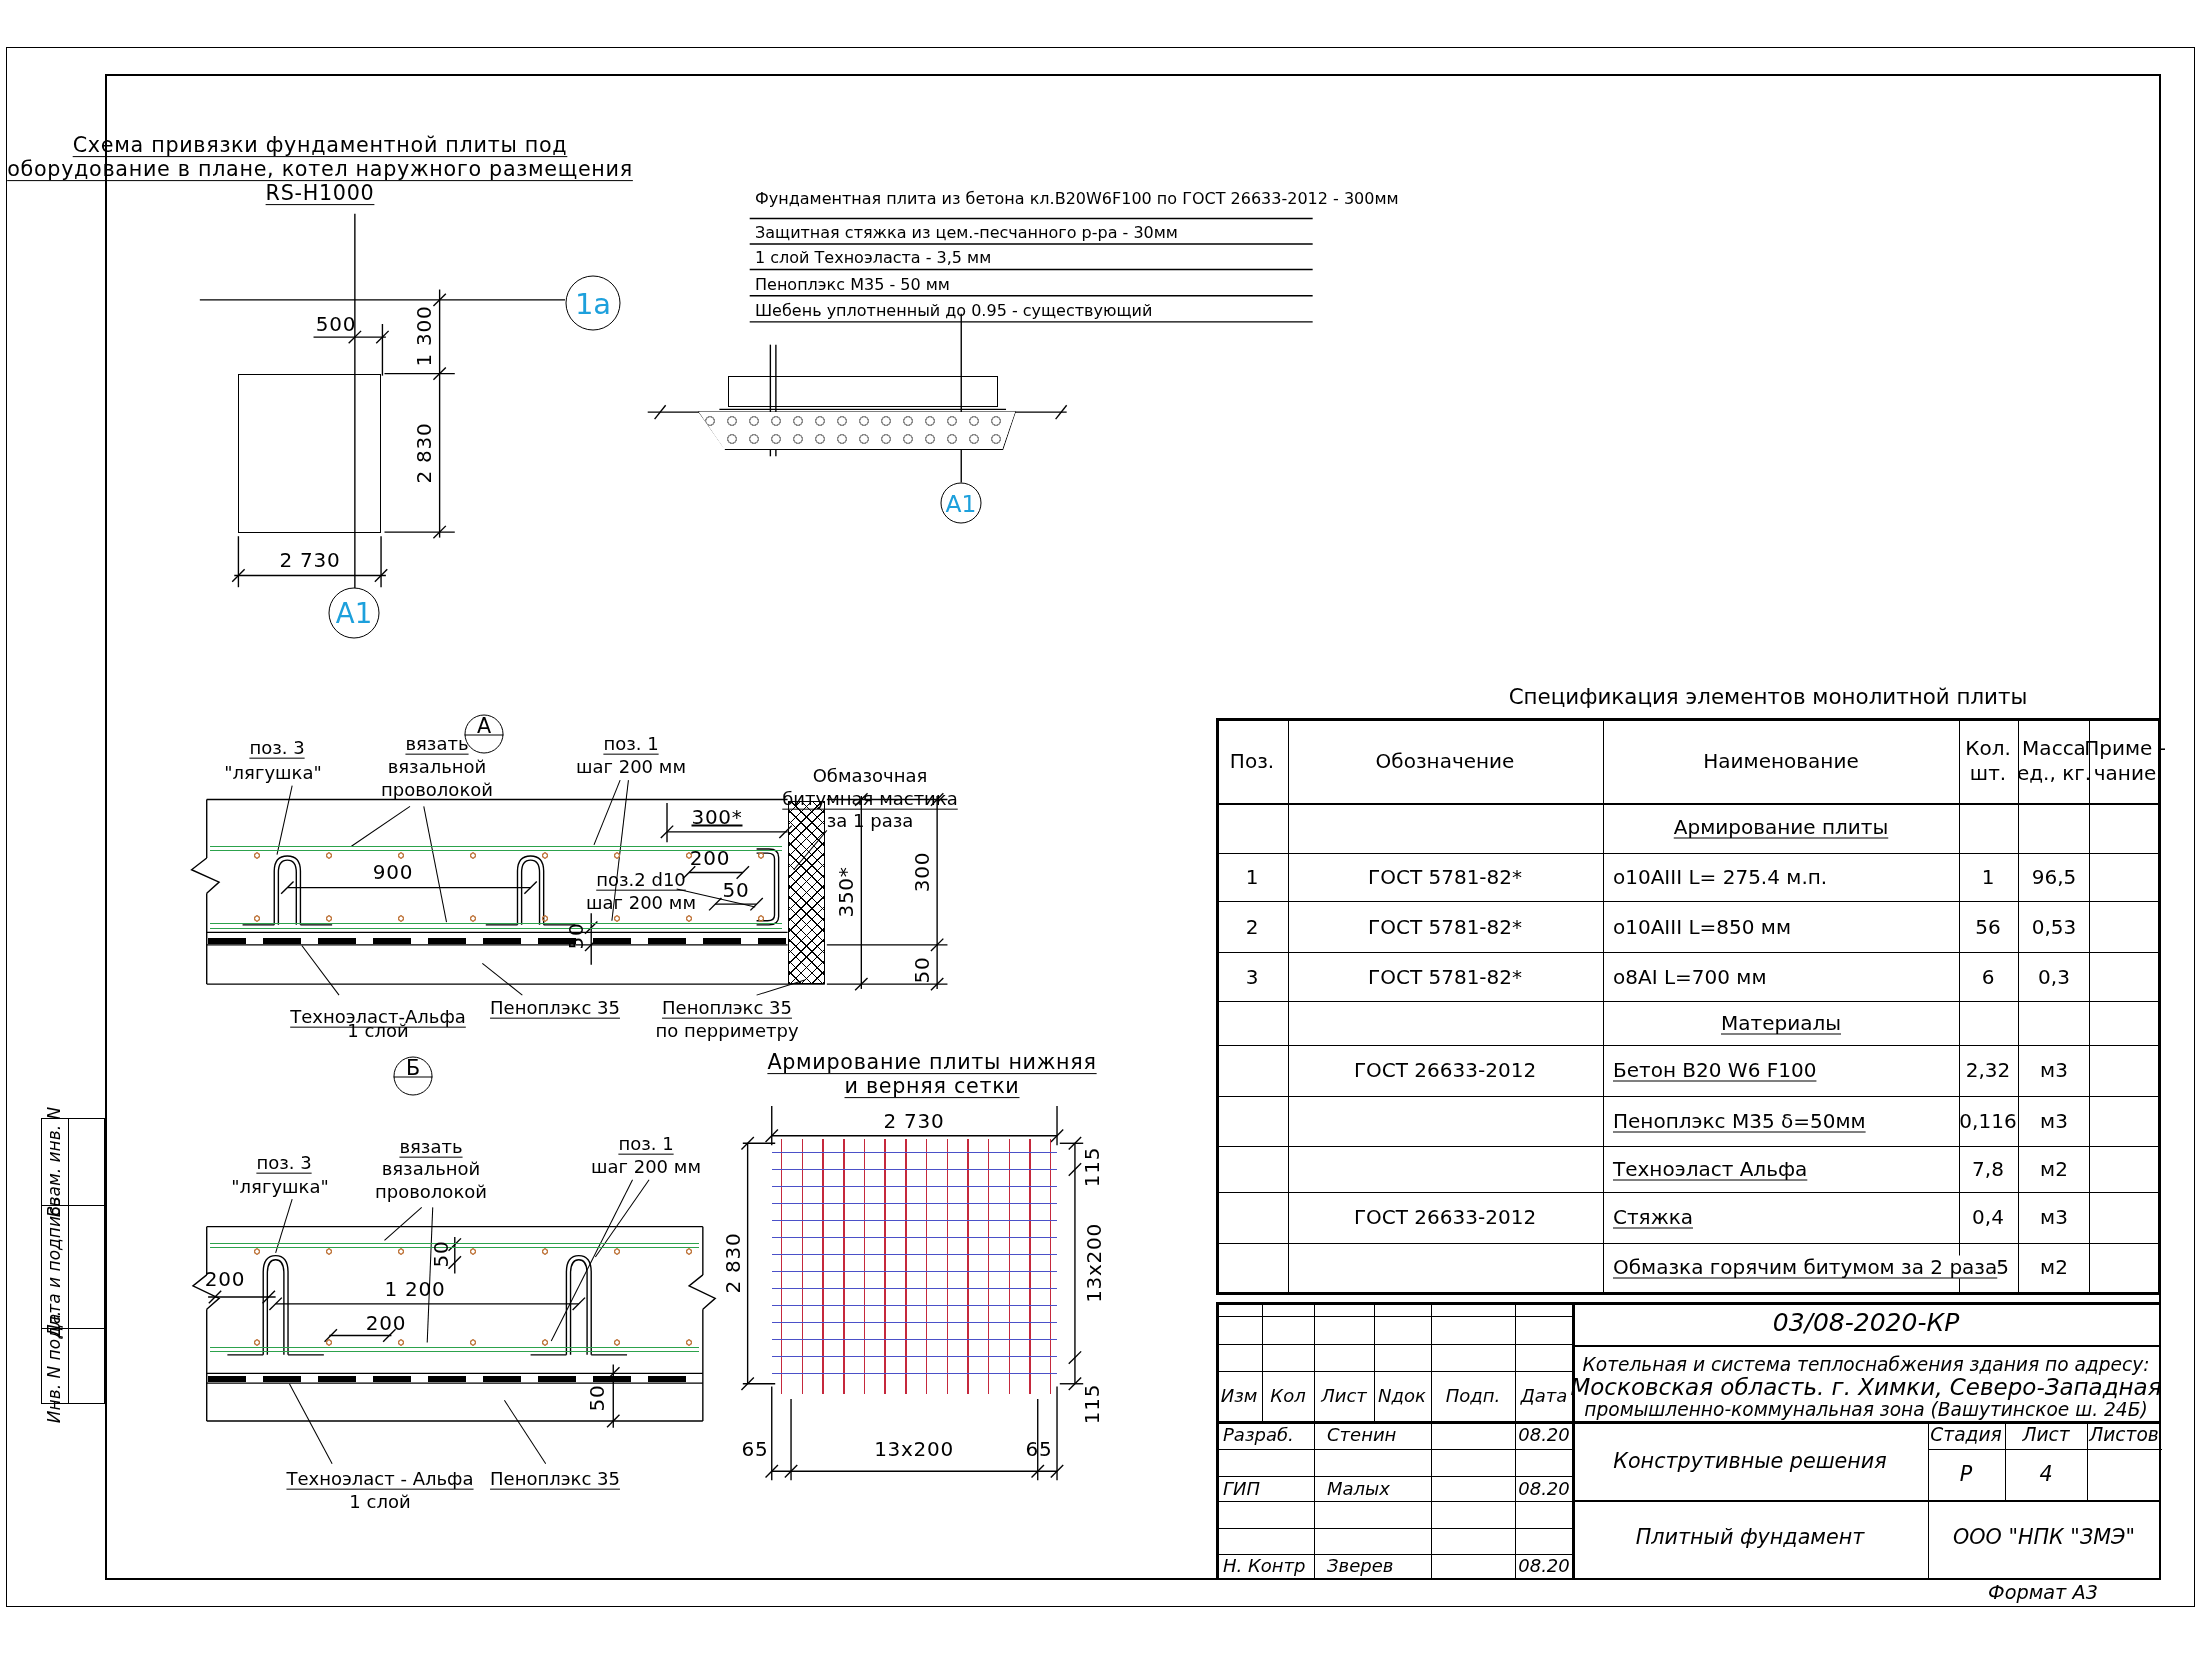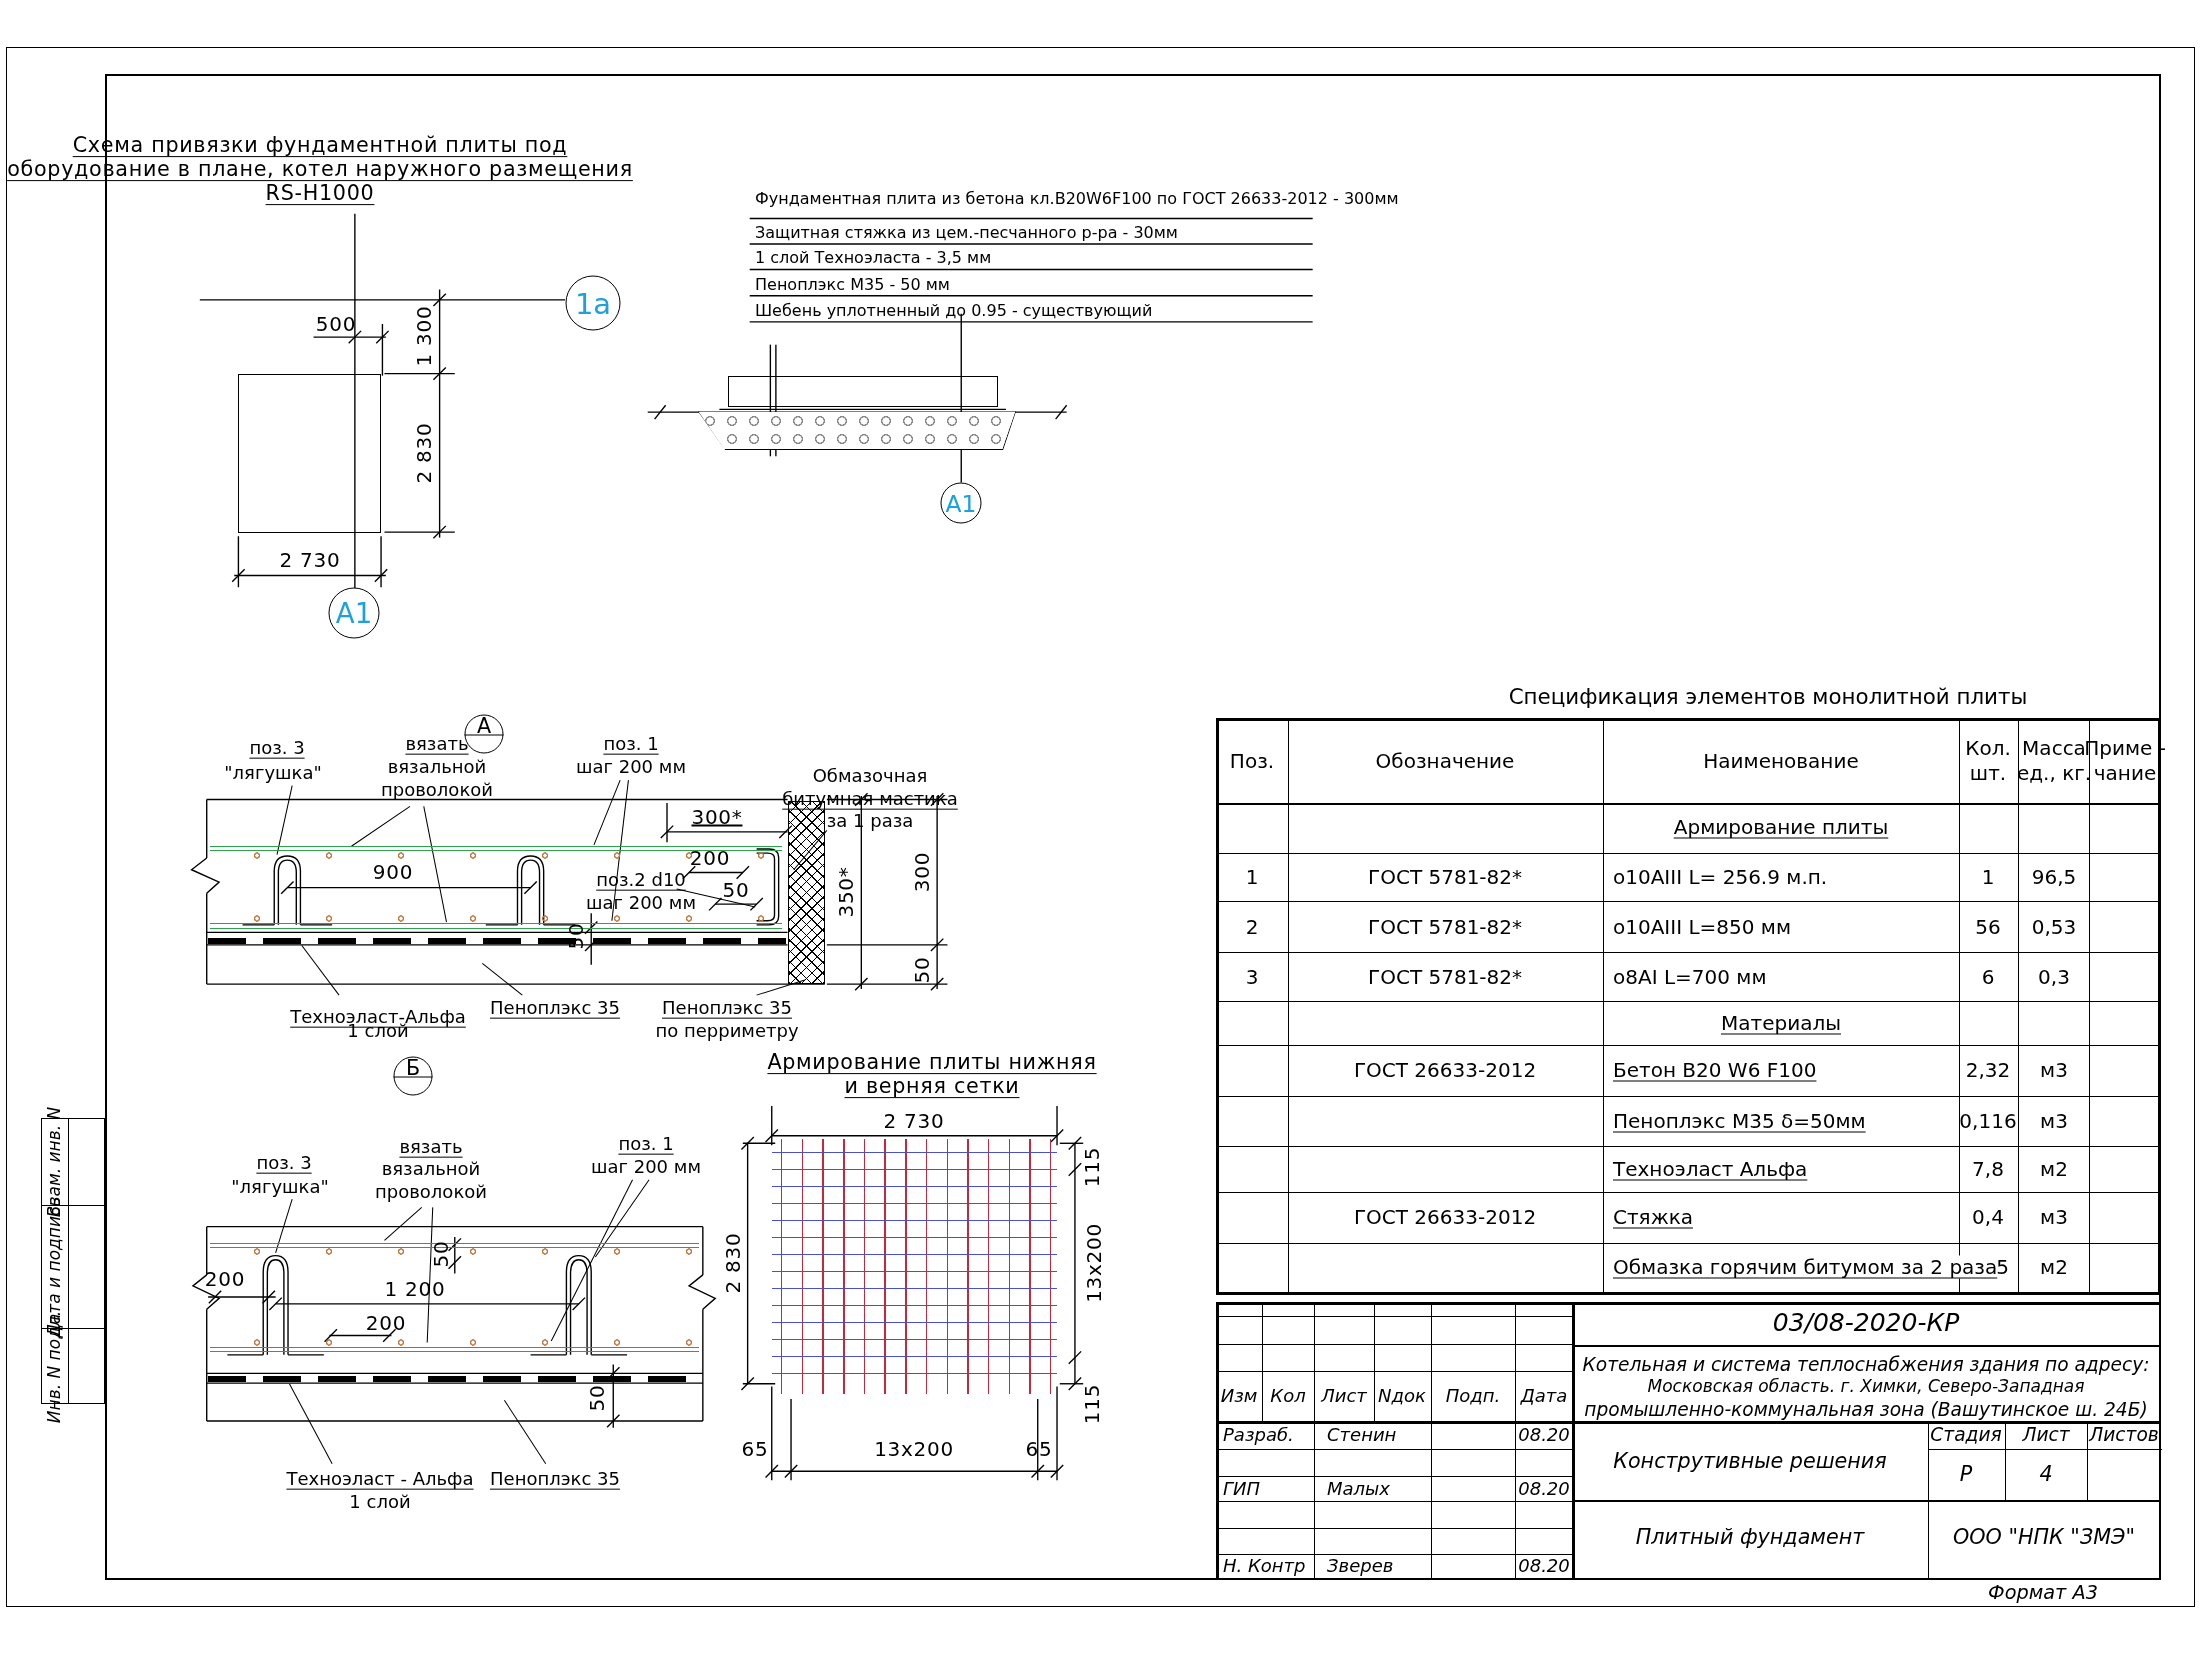--- a/index.html
+++ b/index.html
@@ -376,21 +376,21 @@
   <div class="t spt c" style="left:1988px;top:773px;">шт.</div>
   <div class="t spt c" style="left:2054px;top:748px;">Масса</div>
   <div class="t spt c" style="left:2054px;top:773px;">ед., кг.</div>
   <div class="t spt c" style="left:2125px;top:748px;">Приме -</div>
   <div class="t spt c" style="left:2125px;top:773px;">чание</div>
 
   <div class="t spt ul c" style="left:1781px;top:827px;">Армирование плиты</div>
 
   <div class="t spt c" style="left:1252px;top:877px;">1</div>
   <div class="t spt c" style="left:1445px;top:877px;">ГОСТ 5781-82*</div>
-  <div class="t spt l" style="left:1613px;top:877px;">o10AIII L= 256.9 м.п.</div>
+  <div class="t spt l" style="left:1613px;top:877px;">o10AIII L= 275.4 м.п.</div>
   <div class="t spt c" style="left:1988px;top:877px;">1</div>
   <div class="t spt c" style="left:2054px;top:877px;">96,5</div>
 
   <div class="t spt c" style="left:1252px;top:927px;">2</div>
   <div class="t spt c" style="left:1445px;top:927px;">ГОСТ 5781-82*</div>
   <div class="t spt l" style="left:1613px;top:927px;">o10AIII L=850 мм</div>
   <div class="t spt c" style="left:1988px;top:927px;">56</div>
   <div class="t spt c" style="left:2054px;top:927px;">0,53</div>
 
   <div class="t spt c" style="left:1252px;top:977px;">3</div>
@@ -444,21 +444,21 @@
 
   <div class="hl" style="left:1572px;top:1345px;width:589px;height:2.1px;"></div>
   <div class="hl" style="left:1572px;top:1500px;width:589px;height:2.1px;"></div>
   <div class="vl" style="left:1928px;top:1421px;height:159px;"></div>
   <div class="vl" style="left:2005px;top:1421px;height:79px;"></div>
   <div class="vl" style="left:2087px;top:1421px;height:79px;"></div>
   <div class="hl" style="left:1928px;top:1449px;width:234px;"></div>
 
   <div class="t it c" style="left:1866px;top:1323px;font-size:25px;">03/08-2020-КР</div>
   <div class="t it c" style="left:1866px;top:1365px;font-size:18.6px;">Котельная и система теплоснабжения здания по адресу:</div>
-  <div class="t it c" style="left:1866px;top:1387px;font-size:17px;">Московская область. г. Химки, Северо-Западная</div>
+  <div class="t it c" style="left:1866px;top:1387px;font-size:23px;">Московская область. г. Химки, Северо-Западная</div>
   <div class="t it c" style="left:1866px;top:1410px;font-size:18.6px;">промышленно-коммунальная зона (Вашутинское ш. 24Б)</div>
 
   <div class="t it c" style="left:1239px;top:1396px;font-size:18px;">Изм</div>
   <div class="t it c" style="left:1288px;top:1396px;font-size:18px;">Кол</div>
   <div class="t it c" style="left:1344px;top:1396px;font-size:18px;">Лист</div>
   <div class="t it c" style="left:1402px;top:1396px;font-size:18px;">Nдок</div>
   <div class="t it c" style="left:1473px;top:1396px;font-size:18px;">Подп.</div>
   <div class="t it c" style="left:1544px;top:1396px;font-size:18px;">Дата</div>
 
   <div class="t it l" style="left:1223px;top:1435px;font-size:18px;">Разраб.</div>

